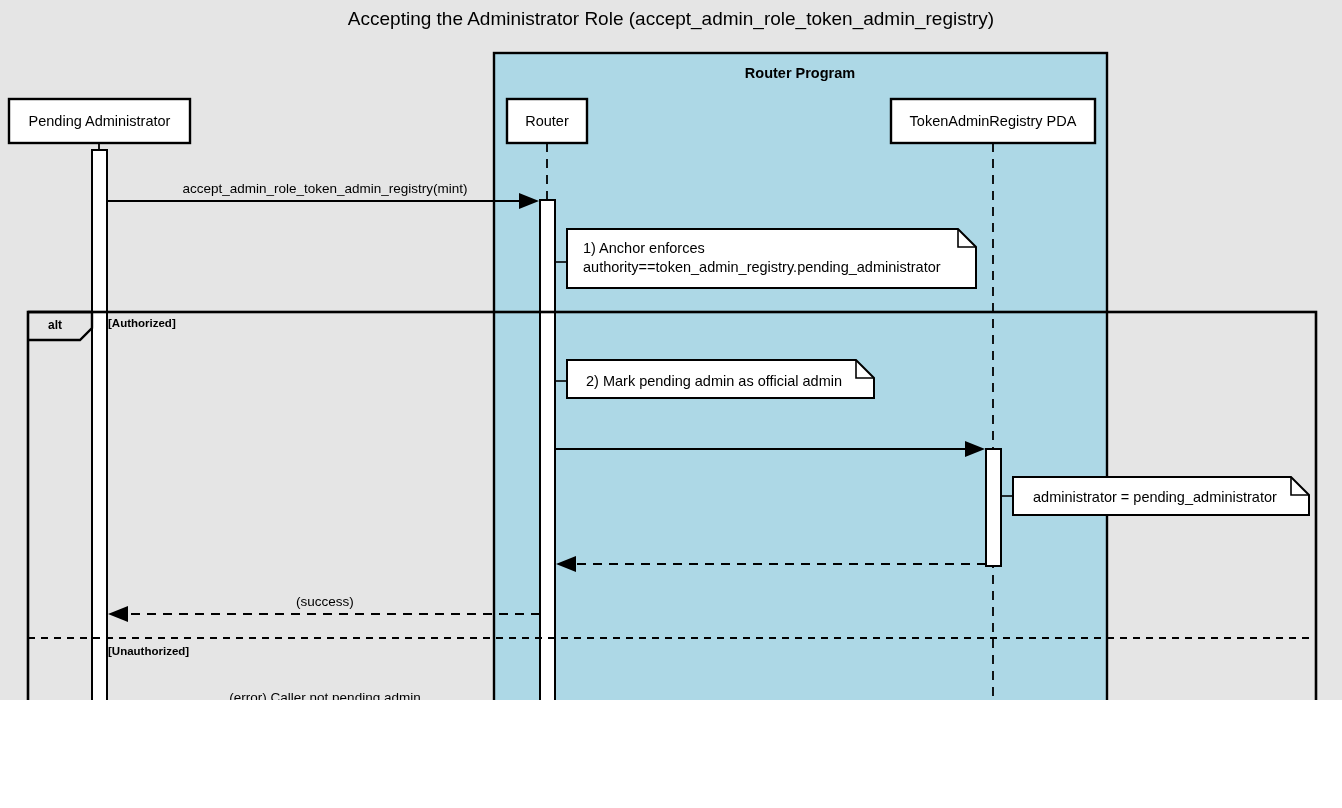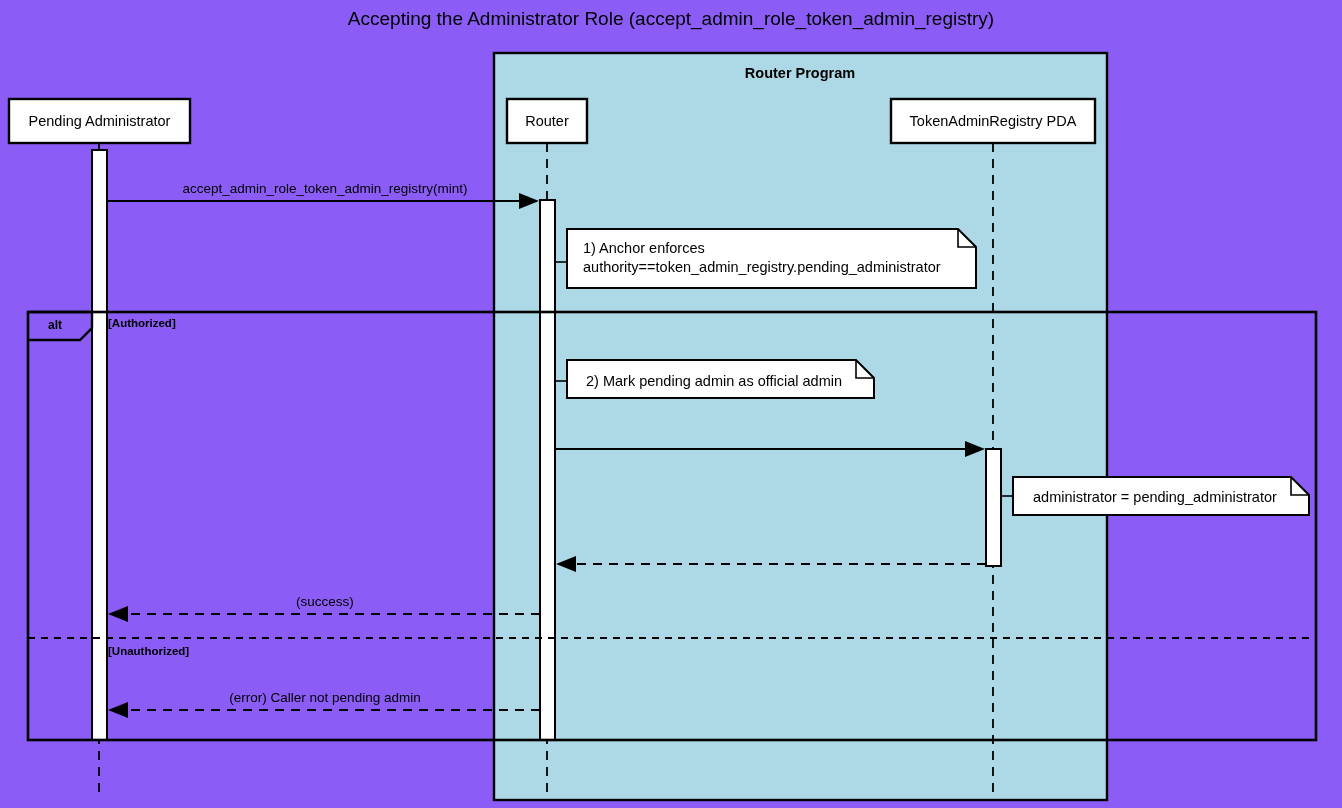--- a/index.html
+++ b/index.html
@@ -7,22 +7,22 @@
     padding: 0;
     background: #ffffff;
   }
   body {
     font-family: "Liberation Sans", sans-serif;
     -webkit-font-smoothing: antialiased;
   }
   #canvas {
     position: relative;
     width: 1342px;
-    height: 808px;
-    background: #8b5cf6;
+    height: 700px;
+    background: #e5e5e5;
     overflow: hidden;
   }
   svg.diagram {
     position: absolute;
     left: 0;
     top: 0;
     width: 1342px;
     height: 808px;
   }
   .diagram text {

